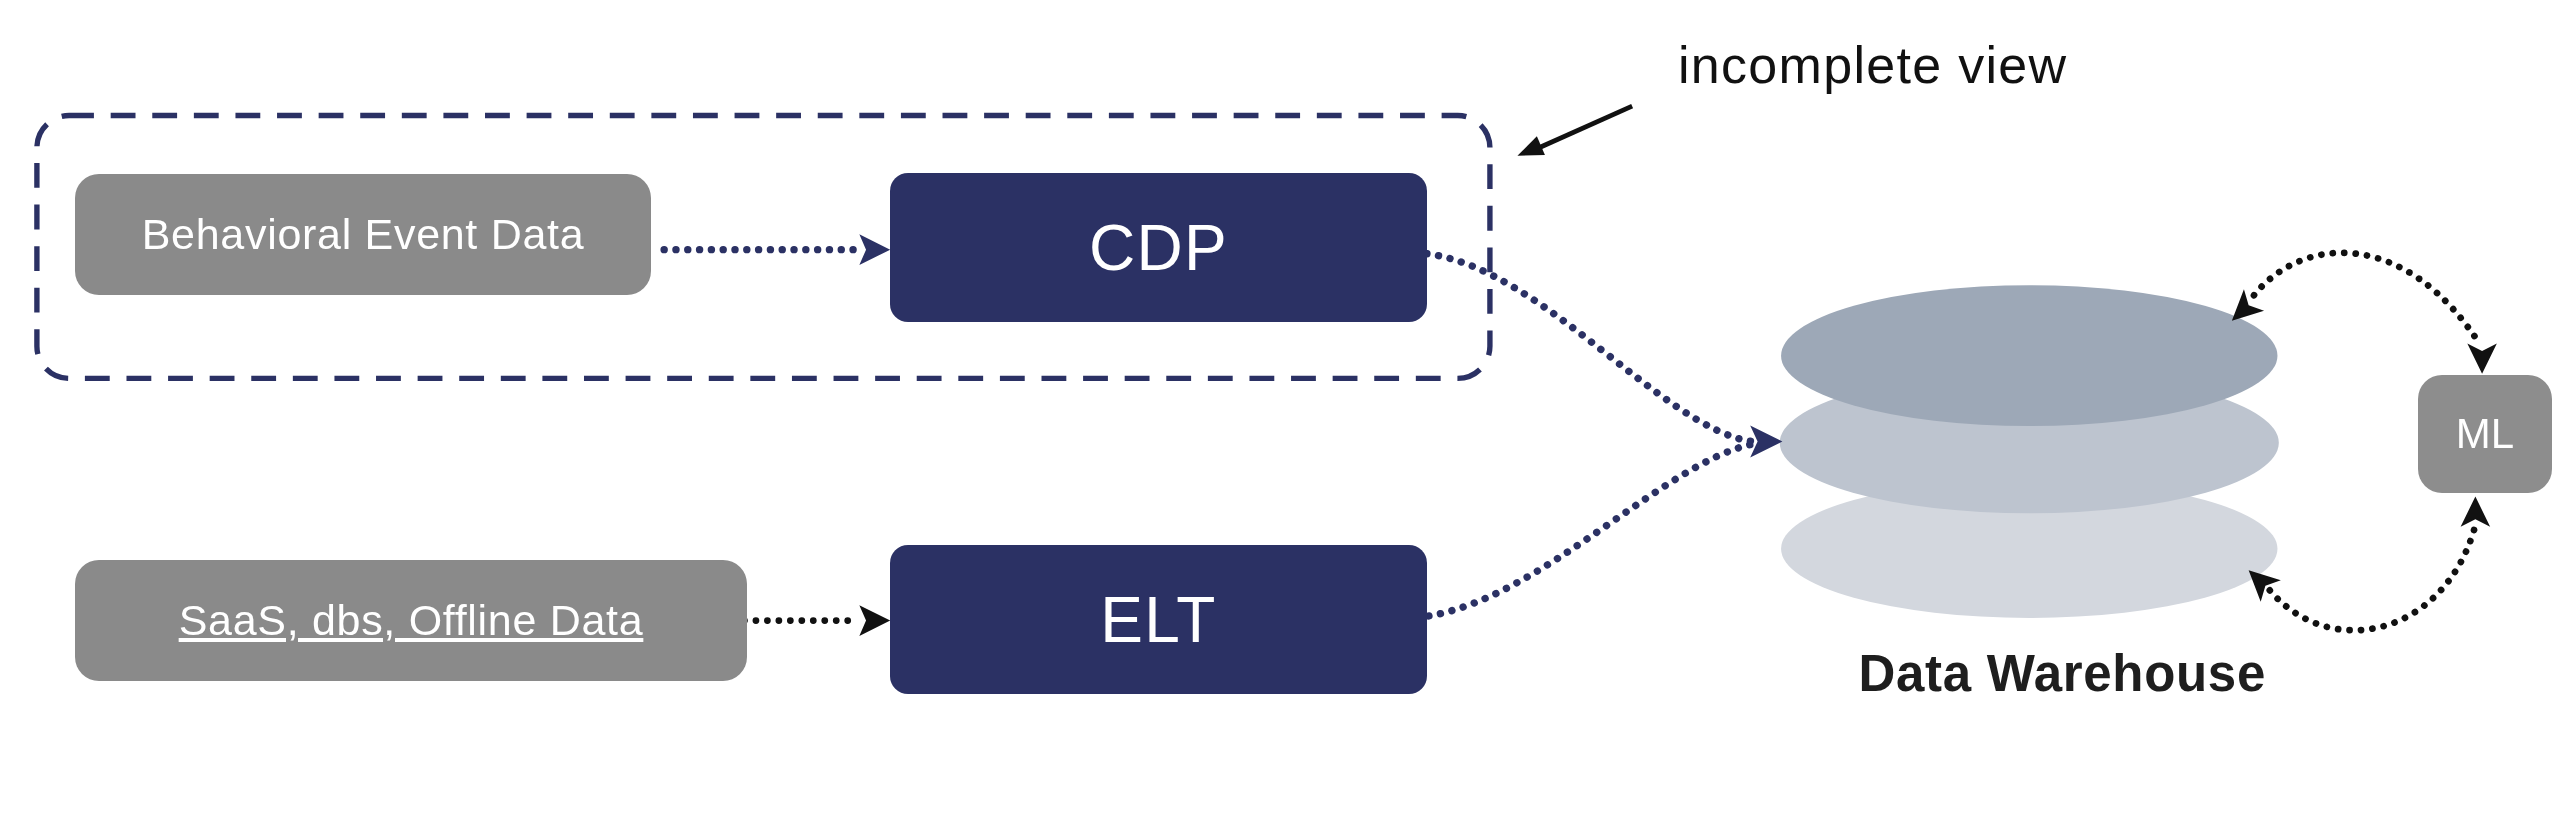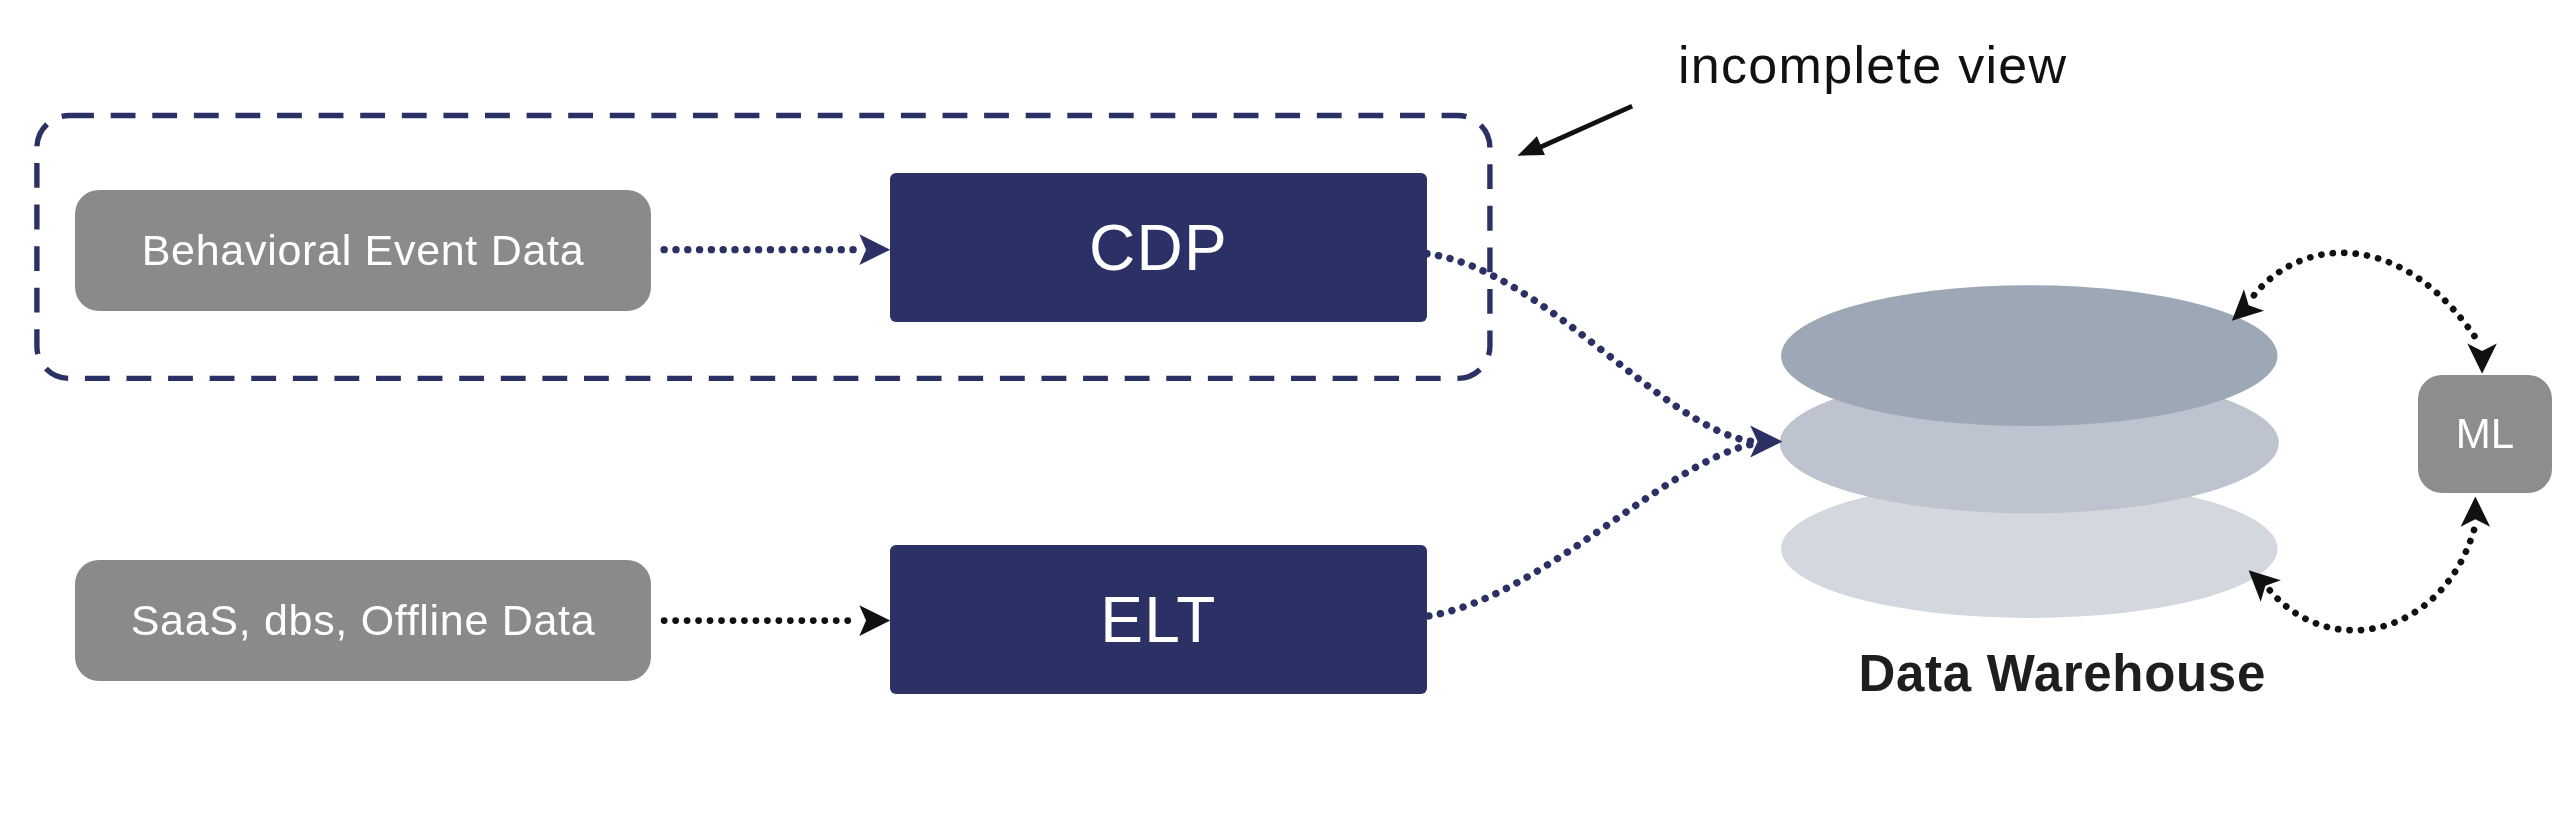--- a/index.html
+++ b/index.html
@@ -21,31 +21,31 @@
     box-sizing:border-box;
   }
   .gray-box{
     background:var(--box-gray,#8a8a8a);
     border-radius:24px;
     font-size:43px;
     letter-spacing:0.7px;
   }
   .navy-box{
     background:var(--navy,#2b3164);
-    border-radius:6px;
+    border-radius:18px;
     font-size:64px;
     letter-spacing:1.3px;
   }
   .ml-box{
     background:var(--ml-gray,#8d8d8d);
     border-radius:24px;
     font-size:42px;
   }
-  #behavioral-box{left:75px;top:190px;width:576px;height:121px;}
-  #saas-box{left:75px;top:560px;width:576px;height:121px;}
+  #behavioral-box{left:75px;top:174px;width:576px;height:121px;}
+  #saas-box{left:75px;top:560px;width:672px;height:121px;text-decoration:underline;}
   #cdp-box{left:890px;top:173px;width:537px;height:149px;}
   #elt-box{left:890px;top:545px;width:537px;height:149px;}
   #ml-box{left:2418px;top:375px;width:134px;height:118px;}
 
   
   .free-label{position:absolute;white-space:nowrap;text-align:right;}
   #incomplete-label{
     left:1678px;top:35px;
     font-size:52px;color:var(--ink,#1a1a1a);
     letter-spacing:1.3px;

